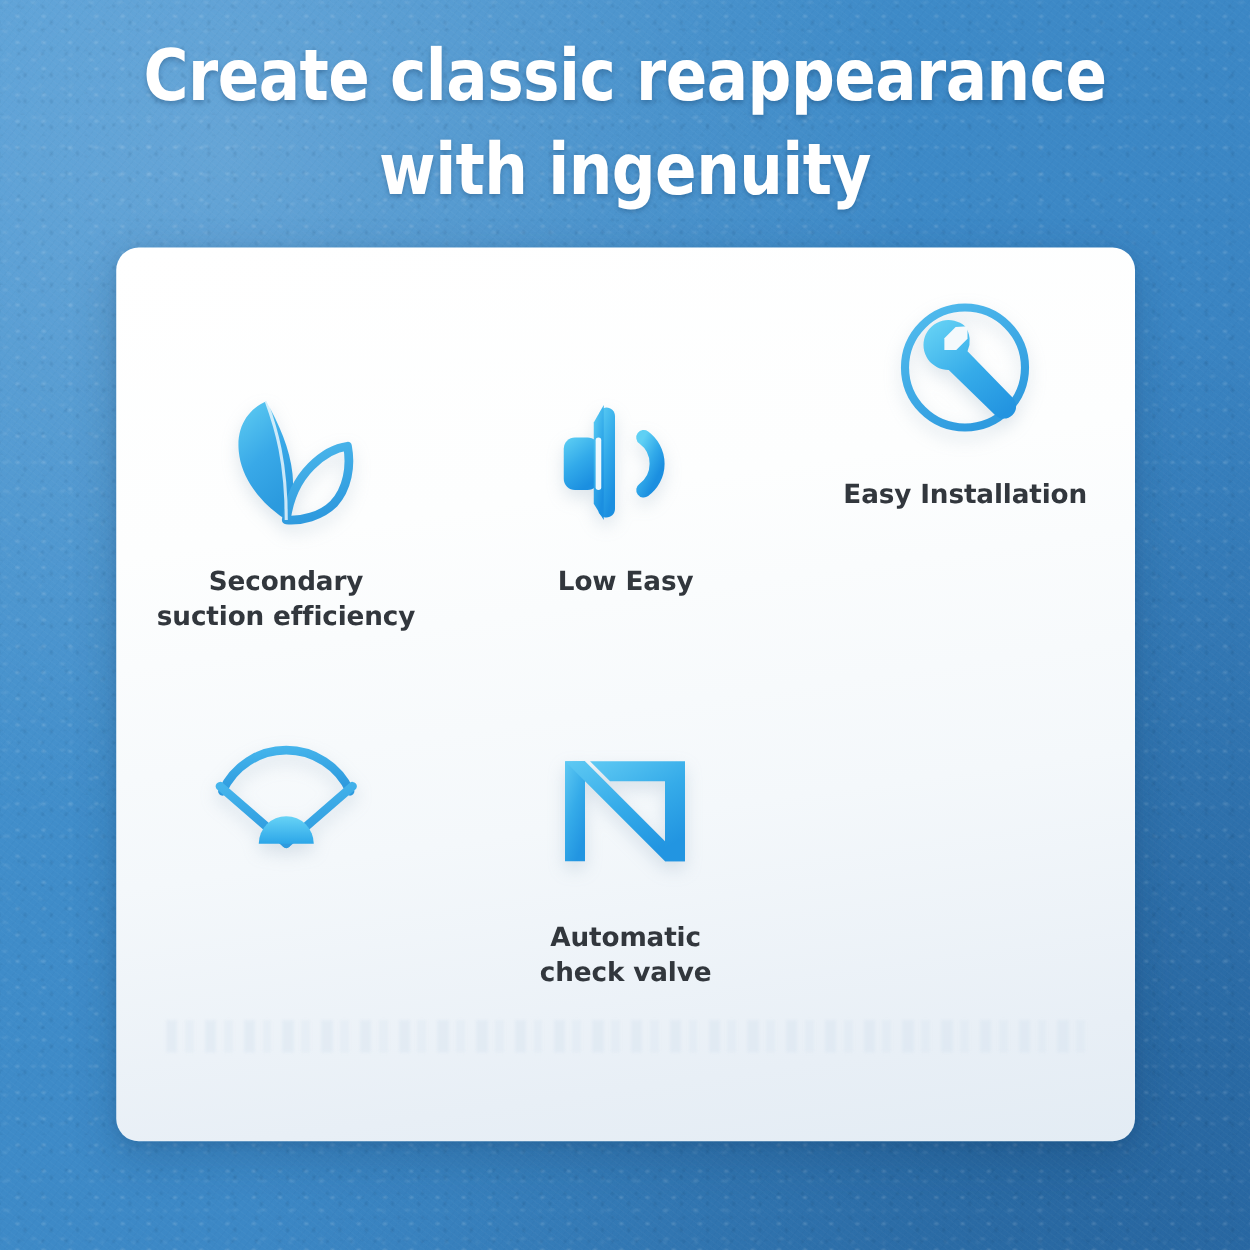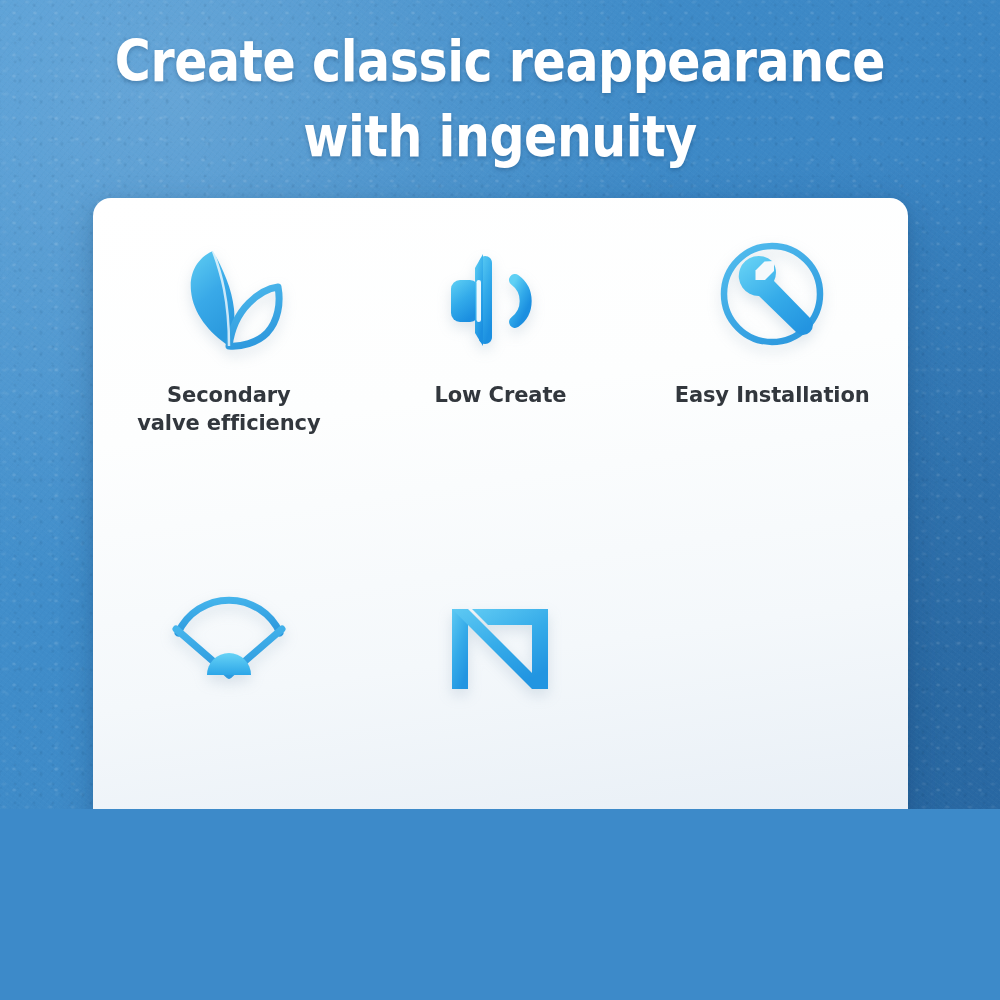--- a/index.html
+++ b/index.html
@@ -10,21 +10,21 @@
     width: 1000px;
     height: 1000px;
     overflow: hidden;
     font-family: "Liberation Sans", sans-serif;
     background: #3d8ac9;
   }
 
   .poster {
     position: relative;
     width: 1000px;
-    height: 809px;
+    height: 1000px;
     overflow: hidden;
     background:
       radial-gradient(circle at 18% 12%, rgba(255,255,255,0.16) 0%, rgba(255,255,255,0) 46%),
       radial-gradient(circle at 82% 88%, rgba(0,40,80,0.22) 0%, rgba(0,40,80,0) 52%),
       linear-gradient(128deg, #4f9ad4 0%, #3f8cc9 34%, #3b86c4 62%, #2f72b0 100%);
   }
 
   
   .texture {
     position: absolute;
@@ -106,21 +106,21 @@
     grid-template-columns: repeat(3, 1fr);
     grid-template-rows: 355px 330px;
     width: 100%;
     height: 100%;
   }
   .cell {
     display: flex;
     flex-direction: column;
     align-items: center;
     justify-content: flex-start;
-    padding-top: 44px;
+    padding-top: 114px;
     box-sizing: border-box;
   }
   .cell.row2 { padding-top: 38px; }
 
   .icon-wrap {
     width: 130px;
     height: 115px;
     display: flex;
     align-items: center;
     justify-content: center;
@@ -173,21 +173,21 @@
                 <stop offset="100%" stop-color="#2f9ade"></stop>
               </linearGradient>
             </defs>
             <path d="M60 99 C 40 86 24 66 22 44 C 20 24 30 10 44 4 C 54 22 63 42 65 62 C 66.5 78 64 90 60 99 Z" fill="url(#gLeaf)"></path>
             <path d="M60 99 C 62 84 68 68 80 56 C 90 46 101 41 109 40 C 112 56 109 74 98 86 C 88 96 72 100 60 99 Z" fill="none" stroke="url(#gLeafOut)" stroke-width="7" stroke-linejoin="round"></path>
             <path d="M44 4 C 52 26 60 52 60 99" fill="none" stroke="#ffffff" stroke-width="2.5" opacity="0.75"></path>
           </svg>
         </div>
         <div class="label">
           <span>Secondary</span>
-          <span class="l2">valve efficiency</span>
+          <span class="l2">suction efficiency</span>
         </div>
       </div>
 
 
       <div class="cell">
         <div class="icon-wrap">
           <svg width="110" height="100" viewBox="0 0 110 100">
             <defs>
               <linearGradient id="gSpk" x1="0" y1="0" x2="0.5" y2="1">
                 <stop offset="0%" stop-color="#5fd0f4"></stop>
@@ -196,21 +196,21 @@
               </linearGradient>
             </defs>
             <rect x="6" y="30" width="28" height="42" rx="9" fill="url(#gSpk)"></rect>
             <path d="M40 6 C 44 6 47 9 47 13 V 87 C 47 91 44 94 40 94 C 37 94 35 92 34 90 L 34 12 C 35 9 37 6 40 6 Z" fill="url(#gSpk)"></path>
             <path d="M38 4 L 38 96 L 30 83 L 30 18 Z" fill="url(#gSpk)"></path>
             <rect x="31.5" y="30" width="4.5" height="42" rx="2.2" fill="#ffffff" opacity="0.92"></rect>
             <path d="M70 30 A 26 26 0 0 1 70 72" fill="none" stroke="url(#gSpk)" stroke-width="12" stroke-linecap="round"></path>
           </svg>
         </div>
         <div class="label">
-          <span>Low Create</span>
+          <span>Low Easy</span>
           <span class="l2"></span>
         </div>
       </div>
 
       <div class="cell row2">
         <div class="icon-wrap">
           <svg width="108" height="108" viewBox="0 0 108 108">
             <defs>
               <linearGradient id="gWr" x1="0.1" y1="0" x2="0.8" y2="1">
                 <stop offset="0%" stop-color="#66d2f5"></stop>
@@ -270,17 +270,21 @@
                 <stop offset="0%" stop-color="#5ec9f3"></stop>
                 <stop offset="55%" stop-color="#35abe9"></stop>
                 <stop offset="100%" stop-color="#2295e1"></stop>
               </linearGradient>
             </defs>
             <path d="M4 4 L 20 4 L 20 84 L 4 84 Z" fill="url(#gVal)"></path>
             <path d="M4 4 L 20 4 L 100 84 L 84 84 Z" fill="url(#gVal)"></path>
             <path d="M100 4 L 100 84 L 84 84 L 84 20 L 40 20 L 24 4 Z" fill="url(#gVal)"></path>
           </svg>
         </div>
+        <div class="label">
+          <span>Automatic</span>
+          <span class="l2">check valve</span>
+        </div>
       </div>
 
     </div>
   </div>
 </div>
 
 </body></html>

